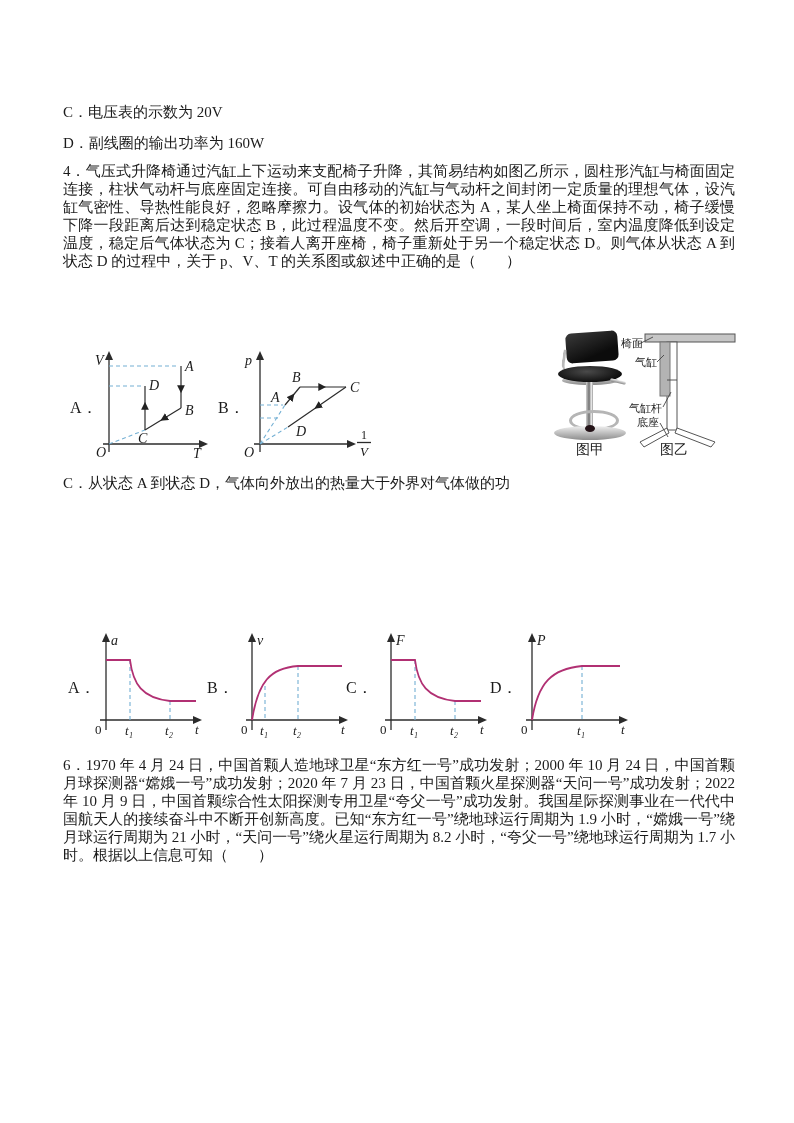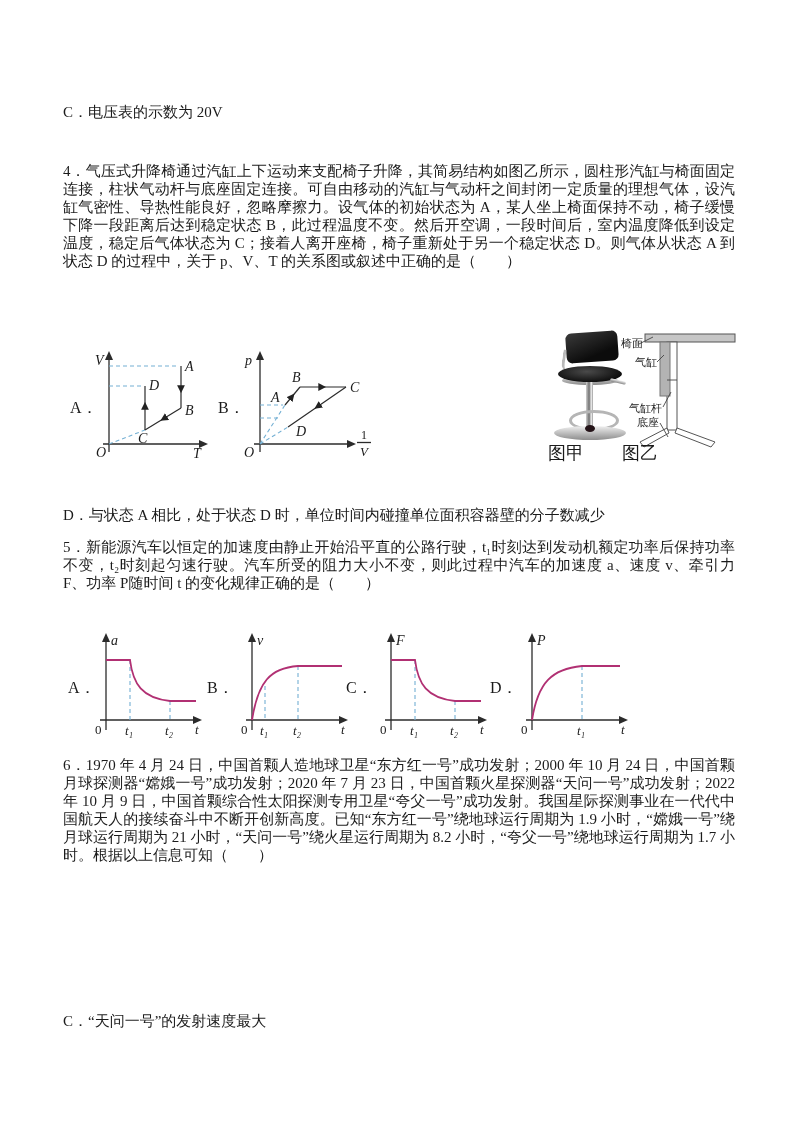--- a/index.html
+++ b/index.html
@@ -1,21 +1,21 @@
 <!DOCTYPE html>
 <html><head>
 <meta charset="utf-8">
 <style>
   html,body{margin:0;padding:0;background:#ffffff;}
   .page{position:relative;width:794px;height:1123px;background:#ffffff;overflow:hidden;
         font-family:"Liberation Serif","DejaVu Serif",serif;color:#1b1b1b;font-size:15px;padding-left:27px;}
   .line{position:absolute;left:63px;width:672px;white-space:nowrap;}
   .stem{position:absolute;left:63px;width:672px;text-align:justify;line-height:18px;}
   .glabel{position:absolute;font-size:16px;}
-  .cap{position:absolute;font-size:18px;}
+  .cap{position:absolute;text-align:center;font-size:14px;}
   svg{position:absolute;overflow:visible;}
   svg text{fill:#1b1b1b;}
   .it{font-style:italic;}
   .axis{stroke:#2b2b2b;stroke-width:1.3;fill:none;}
   .curve{stroke:#b13073;stroke-width:1.8;fill:none;}
   .bdash{stroke:#74b0d4;stroke-width:1.1;fill:none;stroke-dasharray:4 3;}
   .solid{stroke:#2b2b2b;stroke-width:1.2;fill:none;}
   .thin{stroke:#444;stroke-width:0.9;fill:none;}
   
   .chair{position:absolute;left:548px;top:330px;width:92px;height:110px;}
@@ -37,20 +37,21 @@
   .base{left:6px;top:96px;width:72px;height:14px;border-radius:50%;
         background:linear-gradient(#f0f0f0,#8d8d8d);}
   .hub{left:37px;top:95px;width:10px;height:7px;border-radius:50%;background:#241318;}
 </style>
 </head>
 <body>
 
 <div class="page">
 
   <div class="line" style="top:103px">C．电压表的示数为 20V</div>
+  <div class="line" style="top:134px">D．副线圈的输出功率为 160W</div>
 
   <div class="stem" style="top:162px">4．气压式升降椅通过汽缸上下运动来支配椅子升降，其简易结构如图乙所示，圆柱形汽缸与椅面固定连接，柱状气动杆与底座固定连接。可自由移动的汽缸与气动杆之间封闭一定质量的理想气体，设汽缸气密性、导热性能良好，忽略摩擦力。设气体的初始状态为 A，某人坐上椅面保持不动，椅子缓慢下降一段距离后达到稳定状态 B，此过程温度不变。然后开空调，一段时间后，室内温度降低到设定温度，稳定后气体状态为 C；接着人离开座椅，椅子重新处于另一个稳定状态 D。则气体从状态 A 到状态 D 的过程中，关于 p、V、T 的关系图或叙述中正确的是（　　）</div>
 
   <div class="glabel" style="left:70px;top:398px">A．</div>
   <svg style="left:93px;top:350px" width="122" height="112" viewBox="0 0 122 112">
     <defs>
       <marker id="arrM" viewBox="0 0 10 10" refX="6" refY="5" markerWidth="6.5" markerHeight="6.5" orient="auto">
         <path d="M0,0 L10,5 L0,10 z" fill="#222"></path>
       </marker>
     </defs>
@@ -121,23 +122,22 @@
     <line class="thin" x1="37" y1="34" x2="44" y2="27"></line>
     <line class="thin" x1="43" y1="79" x2="51" y2="64"></line>
     <line class="thin" x1="40" y1="95" x2="48" y2="109"></line>
     <text x="1" y="19" font-size="11">椅面</text>
     <text x="15" y="38" font-size="11">气缸</text>
     <text x="9" y="84" font-size="11">气缸杆</text>
     <text x="17" y="98" font-size="11">底座</text>
   </svg>
   <div class="cap" style="left:622px;top:441px;width:104px">图乙</div>
 
-  <div class="line" style="top:506px">D．与状态 A 相比，处于状态 D 时，单位时间内碰撞单位面积容器壁的分子数减少</div>
-
-  <div class="stem" style="top:538px">5．新能源汽车以恒定的加速度由静止开始沿平直的公路行驶，t₁时刻达到发动机额定功率后保持功率不变，t₂时刻起匀速行驶。汽车所受的阻力大小不变，则此过程中汽车的加速度 a、速度 v、牵引力 F、功率 P随时间 t 的变化规律正确的是（　　）</div>
+  <div class="line" style="top:474px">C．从状态 A 到状态 D，气体向外放出的热量大于外界对气体做的功</div>
+
 
   <div class="glabel" style="left:68px;top:678px">A．</div>
   <svg style="left:92px;top:632px" width="112" height="104" viewBox="0 0 112 104">
     <line class="axis" x1="14" y1="98" x2="14" y2="7"></line>
     <polygon points="14,1 10,10 18,10" fill="#2b2b2b"></polygon>
     <line class="axis" x1="8" y1="88" x2="103" y2="88"></line>
     <polygon points="110,88 101,84 101,92" fill="#2b2b2b"></polygon>
     <line class="bdash" x1="38" y1="28" x2="38" y2="88"></line>
     <line class="bdash" x1="78" y1="69" x2="78" y2="88"></line>
     <path class="curve" d="M14,28 L38,28 C41,52 50,66 78,69 L104,69"></path>
@@ -188,15 +188,14 @@
     <polygon points="110,88 101,84 101,92" fill="#2b2b2b"></polygon>
     <line class="bdash" x1="64" y1="34" x2="64" y2="88"></line>
     <path class="curve" d="M14,88 C20,50 34,37 64,34 L102,34"></path>
     <text class="it" x="19" y="13" font-size="14">P</text>
     <text x="3" y="102" font-size="13">0</text>
     <text class="it" x="59" y="103" font-size="13">t₁</text>
     <text class="it" x="103" y="102" font-size="13">t</text>
   </svg>
 
   <div class="stem" style="top:756px">6．1970 年 4 月 24 日，中国首颗人造地球卫星“东方红一号”成功发射；2000 年 10 月 24 日，中国首颗月球探测器“嫦娥一号”成功发射；2020 年 7 月 23 日，中国首颗火星探测器“天问一号”成功发射；2022 年 10 月 9 日，中国首颗综合性太阳探测专用卫星“夸父一号”成功发射。我国星际探测事业在一代代中国航天人的接续奋斗中不断开创新高度。已知“东方红一号”绕地球运行周期为 1.9 小时，“嫦娥一号”绕月球运行周期为 21 小时，“天问一号”绕火星运行周期为 8.2 小时，“夸父一号”绕地球运行周期为 1.7 小时。根据以上信息可知（　　）</div>
-  <div class="line" style="top:1012px">C．“天问一号”的发射速度最大</div>
 
 </div>
 
 </body></html>

